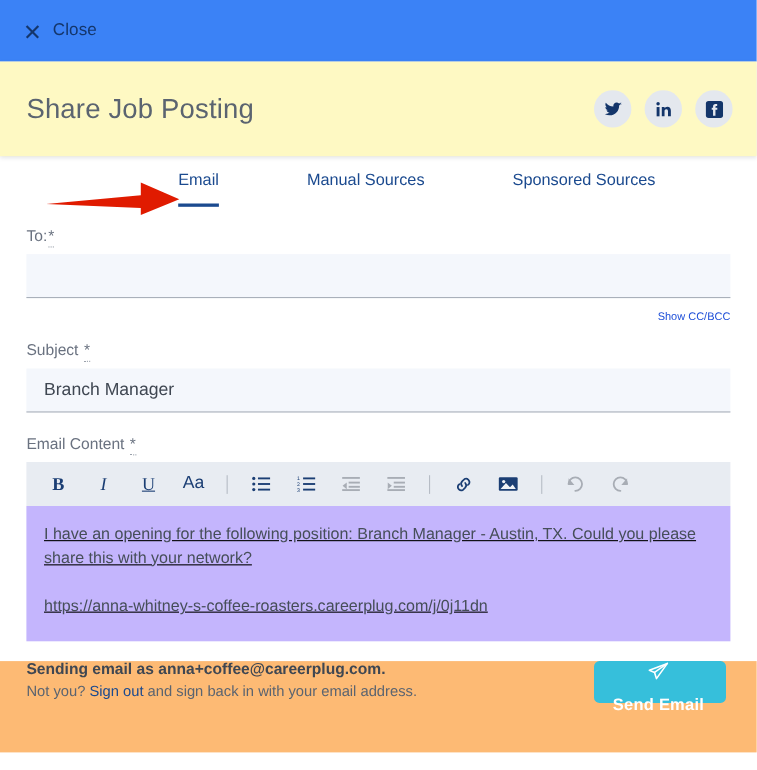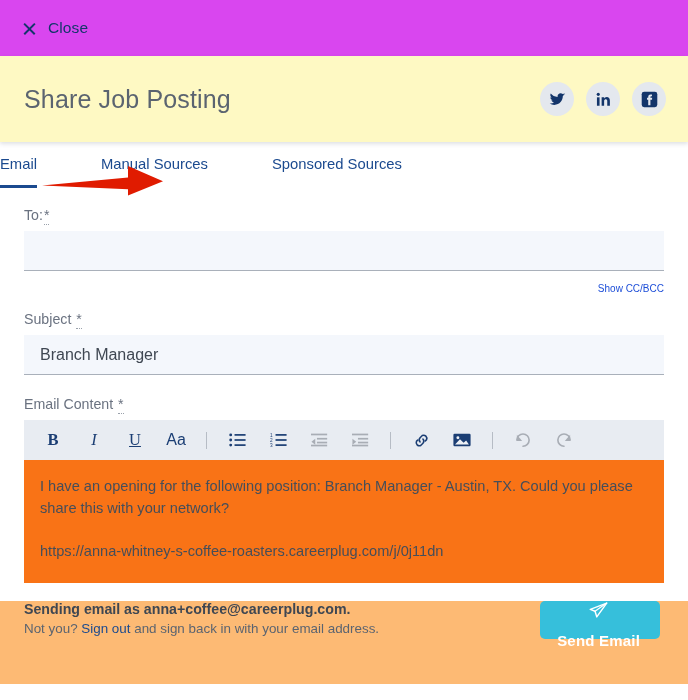--- a/index.html
+++ b/index.html
@@ -17,21 +17,21 @@
     width: 688px;
     height: 700px;
     background: #ffffff;
     display: flex;
     flex-direction: column;
   }
 
   
   .close-bar {
     height: 56px;
-    background: #d946ef;
+    background: #3b82f6;
     display: flex;
     align-items: center;
     padding-left: 22px;
     flex: 0 0 auto;
   }
   .close-btn {
     display: flex;
     align-items: center;
     gap: 11px;
     cursor: pointer;
@@ -99,21 +99,22 @@
     position: relative;
     height: 64px;
     flex: 0 0 auto;
     background: #fff;
   }
   .tabs {
     position: absolute;
     left: 0; top: 14px;
     display: flex;
     align-items: flex-start;
-    gap: 0;
+    gap: 16px;
+    padding-left: 162px;
   }
   .tab {
     font-size: 14.8px;
     color: #1b4a8f;
     cursor: pointer;
     background: none;
     border: none;
     font-family: "Liberation Sans", sans-serif;
     padding: 0;
     margin-right: 64px;
@@ -227,23 +228,24 @@
     font-family: "Liberation Sans", sans-serif;
     font-size: 16px;
   }
   .tb-sep {
     width: 1px; height: 17px;
     background: #b6bcc5;
     margin: 0 15px 0 4px;
     flex: 0 0 auto;
   }
   .editor-area {
-    background: #f97316;
+    background: #c4b5fd;
     padding: 16px 16px 20px 16px;
     min-height: 120px;
+    text-decoration: underline;
   }
   .editor-p {
     font-size: 14.6px;
     color: #464e59;
     line-height: 1.48;
   }
   .editor-p.link-line { margin-top: 22px; }
 
   
   .footer {

